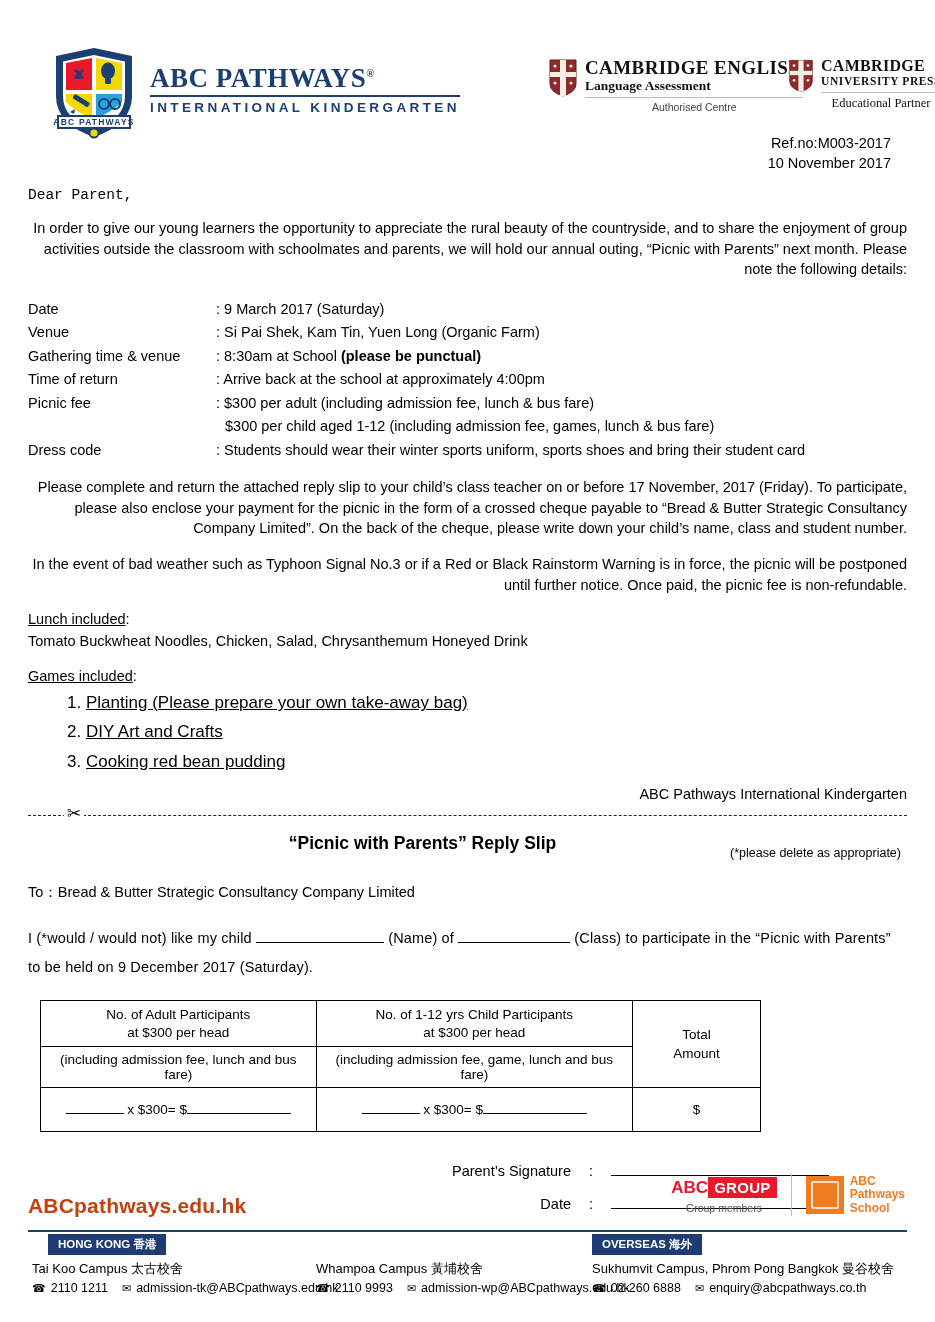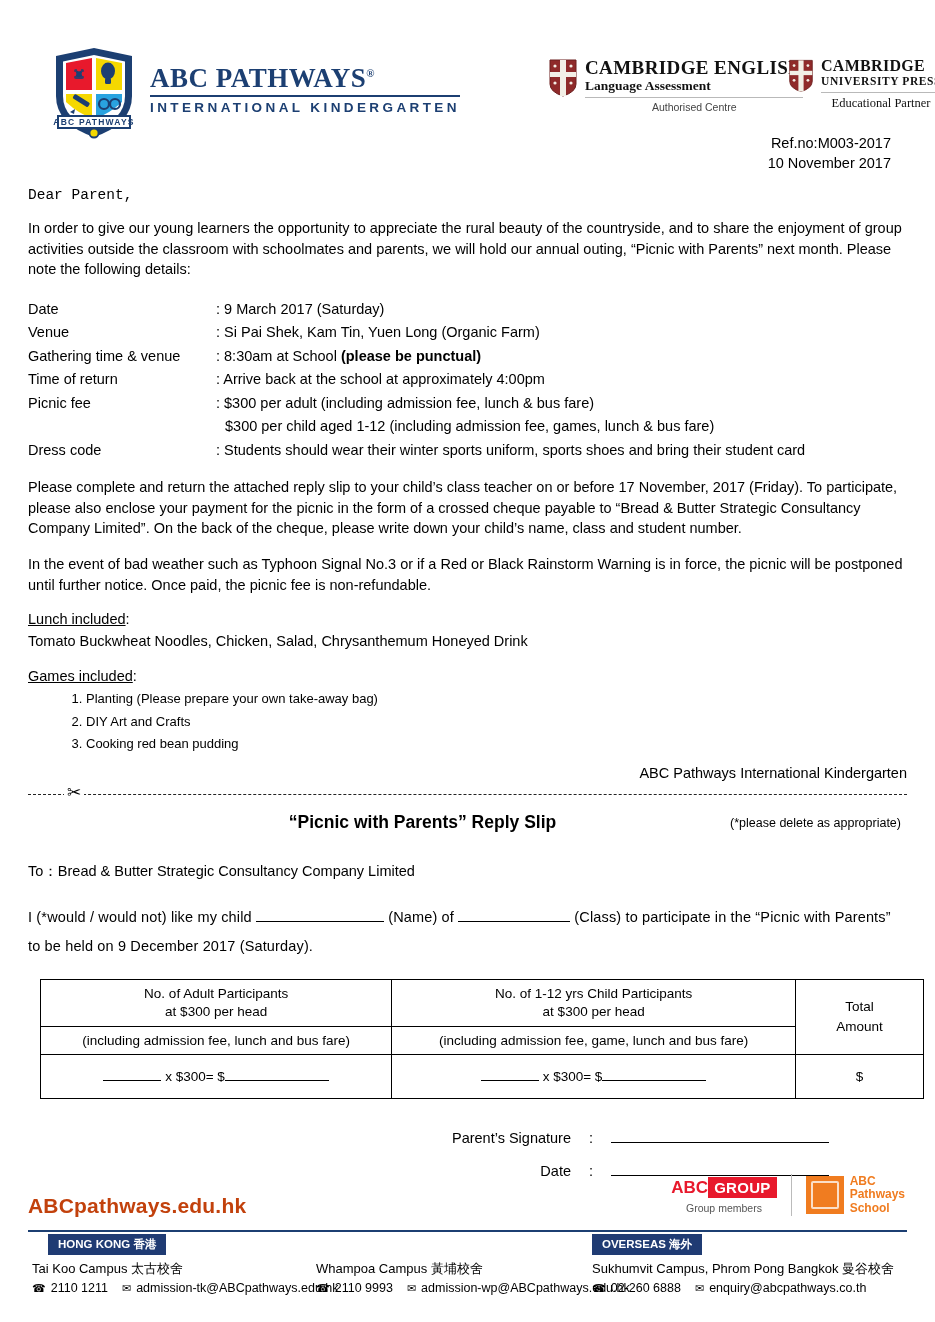--- a/index.html
+++ b/index.html
@@ -48,64 +48,64 @@
   .camb-rule { height: 1px; background: #b9b9b9; margin: 4px 0 3px; }
   .camb-foot { font-size: 10.5px; color: #444; white-space: nowrap; }
   .camb-2 .camb-foot { font-family: "Liberation Serif", serif; font-size: 12.5px; color: #111; text-align: center; }
   .camb-1 .camb-foot { text-align: center; }
 
   
   .refblock { text-align: right; font-size: 14.5px; line-height: 1.35; margin-top: 22px; padding-right: 16px; }
 
   
   .salutation { font-size: 14.5px; margin-top: 14px; font-family: Liberation Mono, monospace; }
-  .para { font-size: 14.5px; line-height: 1.42; margin-top: 15px; text-align: left; }
+  .para { font-size: 14.5px; line-height: 1.42; margin-top: 15px; text-align: right; }
 
   
   .details { margin-top: 18px; font-size: 14.5px; line-height: 1.62; }
   .drow { display: flex; }
   .dlabel { width: 188px; flex: none; }
   .dval { flex: 1; }
   .dval.indent { padding-left: 9px; }
   .dval b { font-weight: bold; }
 
   
   .sec-head { font-size: 14.5px; margin-top: 16px; }
   .sec-head u { text-decoration: underline; }
   .sec-body { font-size: 14.5px; margin-top: 4px; line-height: 1.45; }
-  ol.games { margin: 4px 0 0 0; padding-left: 58px; font-size: 13px; line-height: 1.72; }
+  ol.games { margin: 4px 0 0 0; padding-left: 58px; font-size: 17px; line-height: 1.72; text-decoration: underline; }
   .signoff { text-align: right; font-size: 14.5px; margin-top: 10px; }
 
   
   .cutline { position: relative; height: 18px; margin-top: 4px; }
   .cutline .dash {
     position: absolute; left: 0; right: 0; top: 9px;
     border-top: 1.4px dashed #222;
   }
   .scissors {
     position: absolute; left: 36px; top: -3px; font-size: 17px;
     background: #fff; padding: 0 3px; line-height: 22px;
   }
 
   
   .slip-head { position: relative; margin-top: 9px; height: 26px; }
   .slip-title {
     text-align: center; font-size: 17.5px; font-weight: bold;
     padding-right: 90px;
   }
-  .slip-note { position: absolute; right: 6px; top: 4px; font-size: 12.5px; }
+  .slip-note { position: absolute; right: 6px; top: 13px; font-size: 12.5px; }
   .to-line { font-size: 14.5px; margin-top: 24px; }
   .fill-para { font-size: 14.5px; margin-top: 22px; line-height: 2.0; letter-spacing: .15px; }
   .blank { display: inline-block; border-bottom: 1.2px solid #000; vertical-align: baseline; }
   .blank.name { width: 128px; }
   .blank.class { width: 112px; }
 
   
   table.fee {
-    width: 884px; margin: 18px 0 0 12px;
+    width: 721px; margin: 18px 0 0 12px;
     border-collapse: collapse; font-size: 13.5px;
   }
   table.fee td { border: 1.3px solid #000; text-align: center; padding: 5px 4px; }
   td.h1 { height: 42px; line-height: 1.32; }
   td.h2 { height: 28px; }
   td.total { width: 128px; line-height: 1.45; }
   td.amt { height: 44px; }
   td.amt-total { text-align: left; padding-left: 16px; }
   .u-short { display: inline-block; width: 58px; border-bottom: 1.2px solid #000; }
   .u-long { display: inline-block; width: 104px; border-bottom: 1.2px solid #000; }

